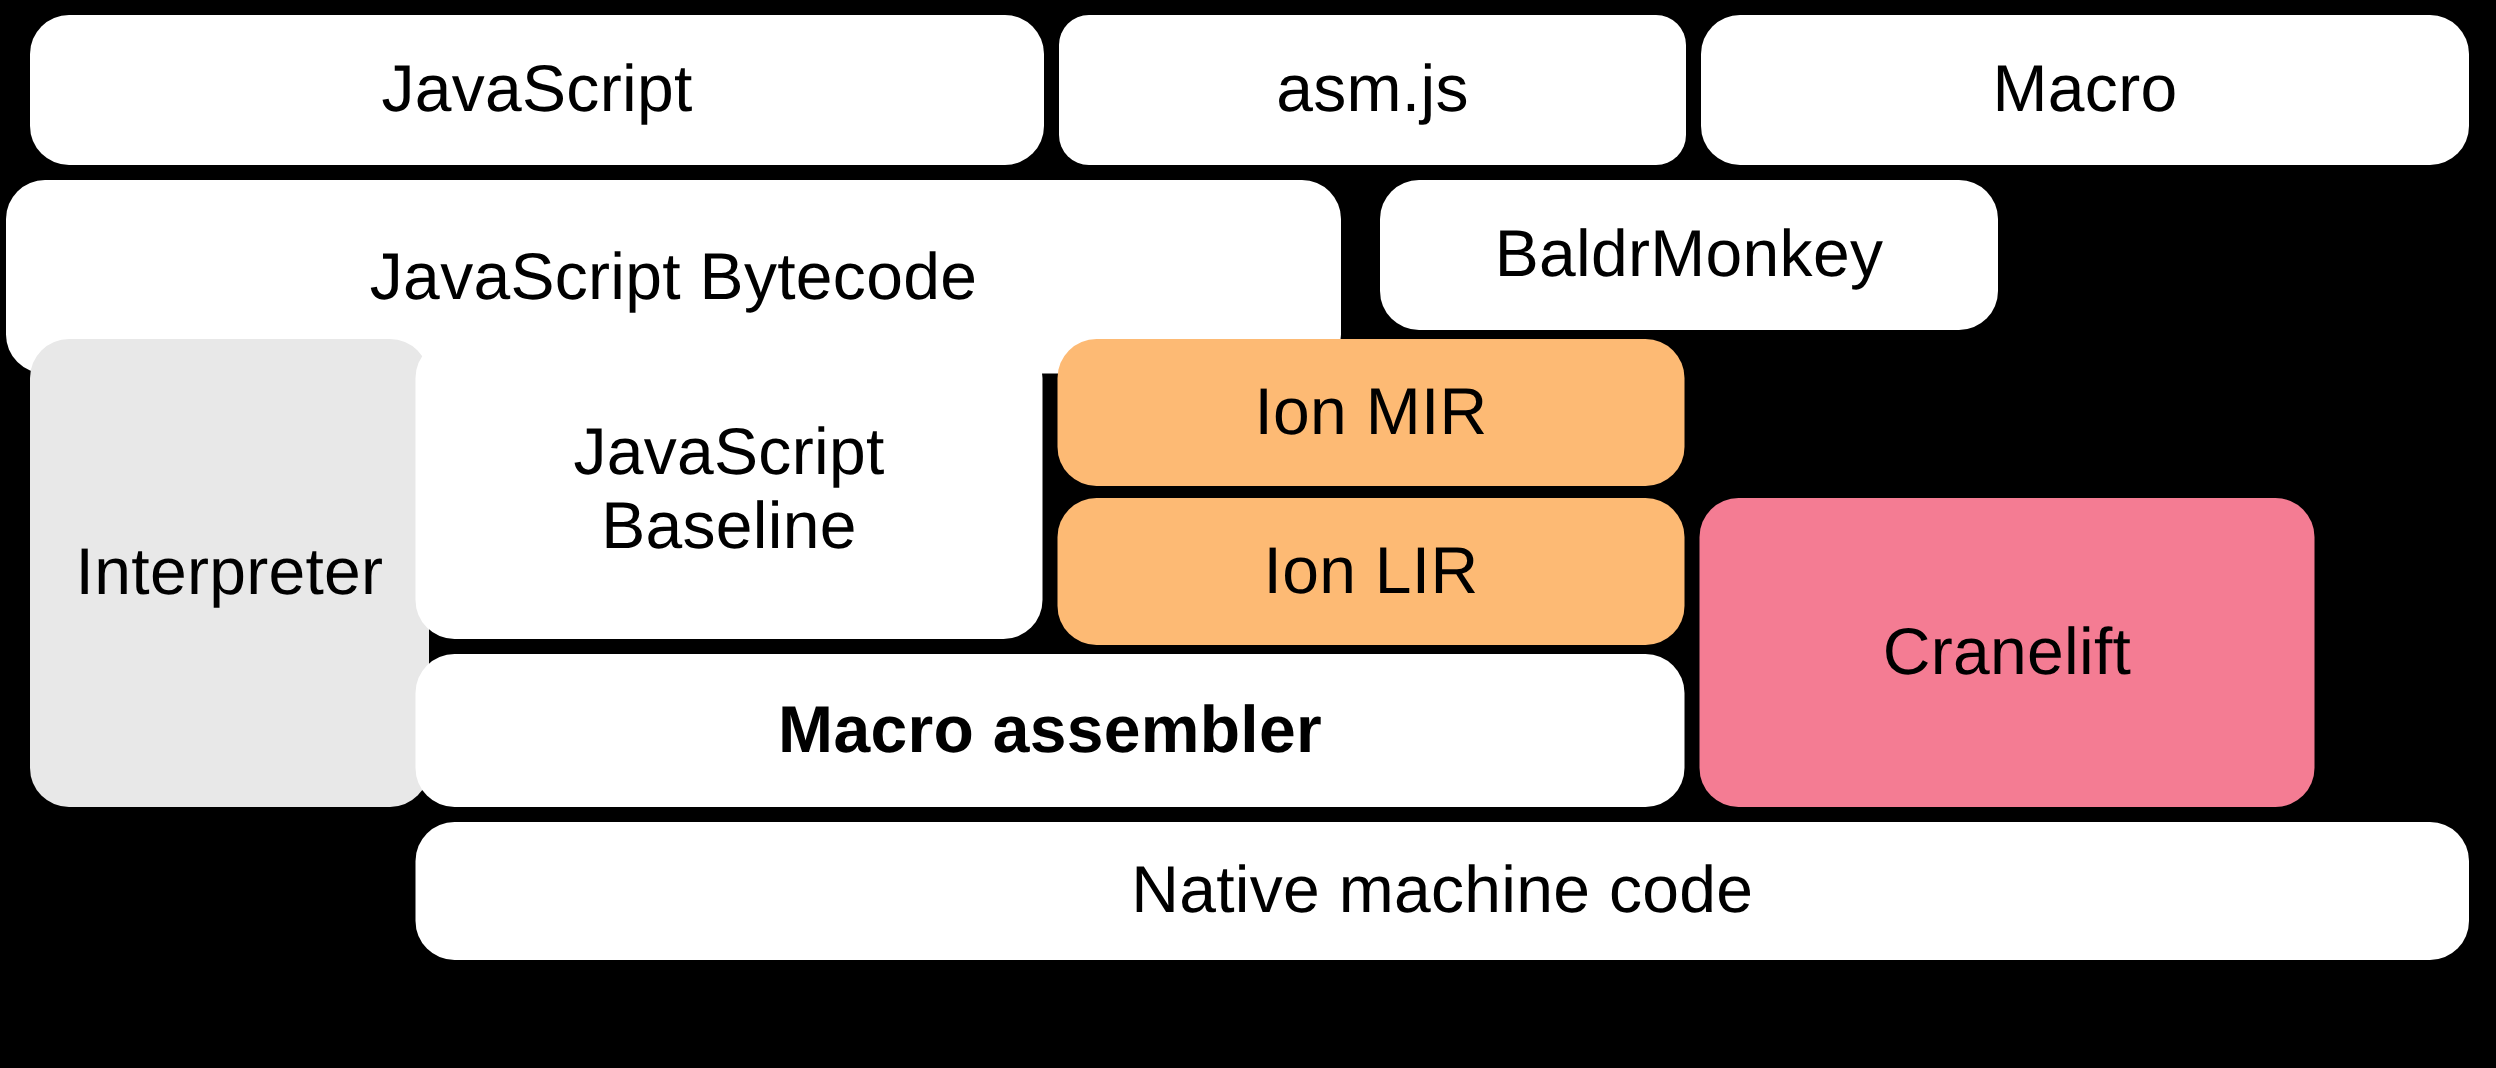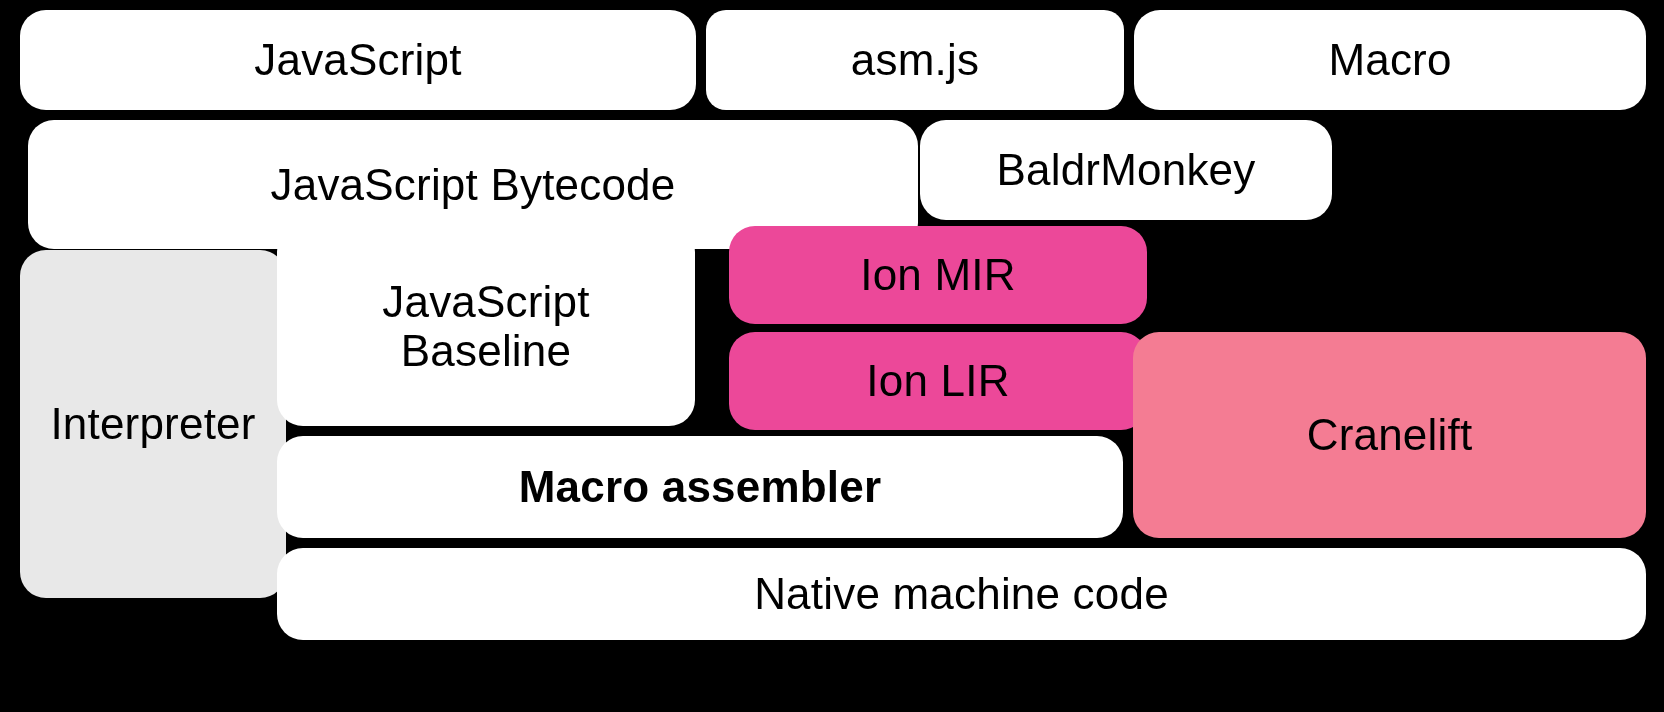--- a/index.html
+++ b/index.html
@@ -31,39 +31,39 @@
     color: #000000;
     font-size: 44px;
     line-height: 1.12;
     font-weight: 400;
     letter-spacing: 0.2px;
     white-space: pre-line;
     user-select: none;
   }
   .fill-white  { background: #ffffff; }
   .fill-grey   { background: #e8e8e8; }
-  .fill-green  { background: #ec4899; margin-left: 24px; }
+  .fill-green  { background: #fdba74; }
   .fill-pink   { background: #f47c93; }
 
   
   #node-javascript      { left: 20px;   top: 10px;  width: 676px; height: 100px; }
   #node-asmjs           { left: 706px;  top: 10px;  width: 418px; height: 100px; border-radius: 20px; }
   #node-wasm            { left: 1134px; top: 10px;  width: 512px; height: 100px; }
 
   
-  #node-js-bytecode     { left: 28px;   top: 120px; width: 890px; height: 129px; }
+  #node-js-bytecode     { left: 4px;   top: 120px; width: 890px; height: 129px; }
   #node-baldrmonkey     { left: 920px;  top: 120px; width: 412px; height: 100px; }
 
   
-  #node-interpreter     { left: 20px;   top: 226px; width: 266px; height: 348px; margin-top: 24px; }
+  #node-interpreter     { left: 20px;   top: 226px; width: 266px; height: 312px; }
   #node-js-baseline     { left: 277px;  top: 226px; width: 418px; height: 200px; }
   #node-ion-mir         { left: 705px;  top: 226px; width: 418px; height: 98px;  }
   #node-ion-lir         { left: 705px;  top: 332px; width: 418px; height: 98px;  }
   #node-macro-assembler { left: 277px;  top: 436px; width: 846px; height: 102px; font-weight: bold; }
-  #node-cranelift       { left: 1133px; top: 332px; width: 513px; height: 206px; }
+  #node-cranelift       { left: 1133px; top: 332px; width: 410px; height: 206px; }
 
   
   #node-native-code     { left: 277px;  top: 548px; width: 1369px; height: 92px; }
 </style>
 </head>
 <body>
 
 <div id="stack-diagram">
 
   <div class="node fill-white" id="node-javascript">JavaScript</div>

